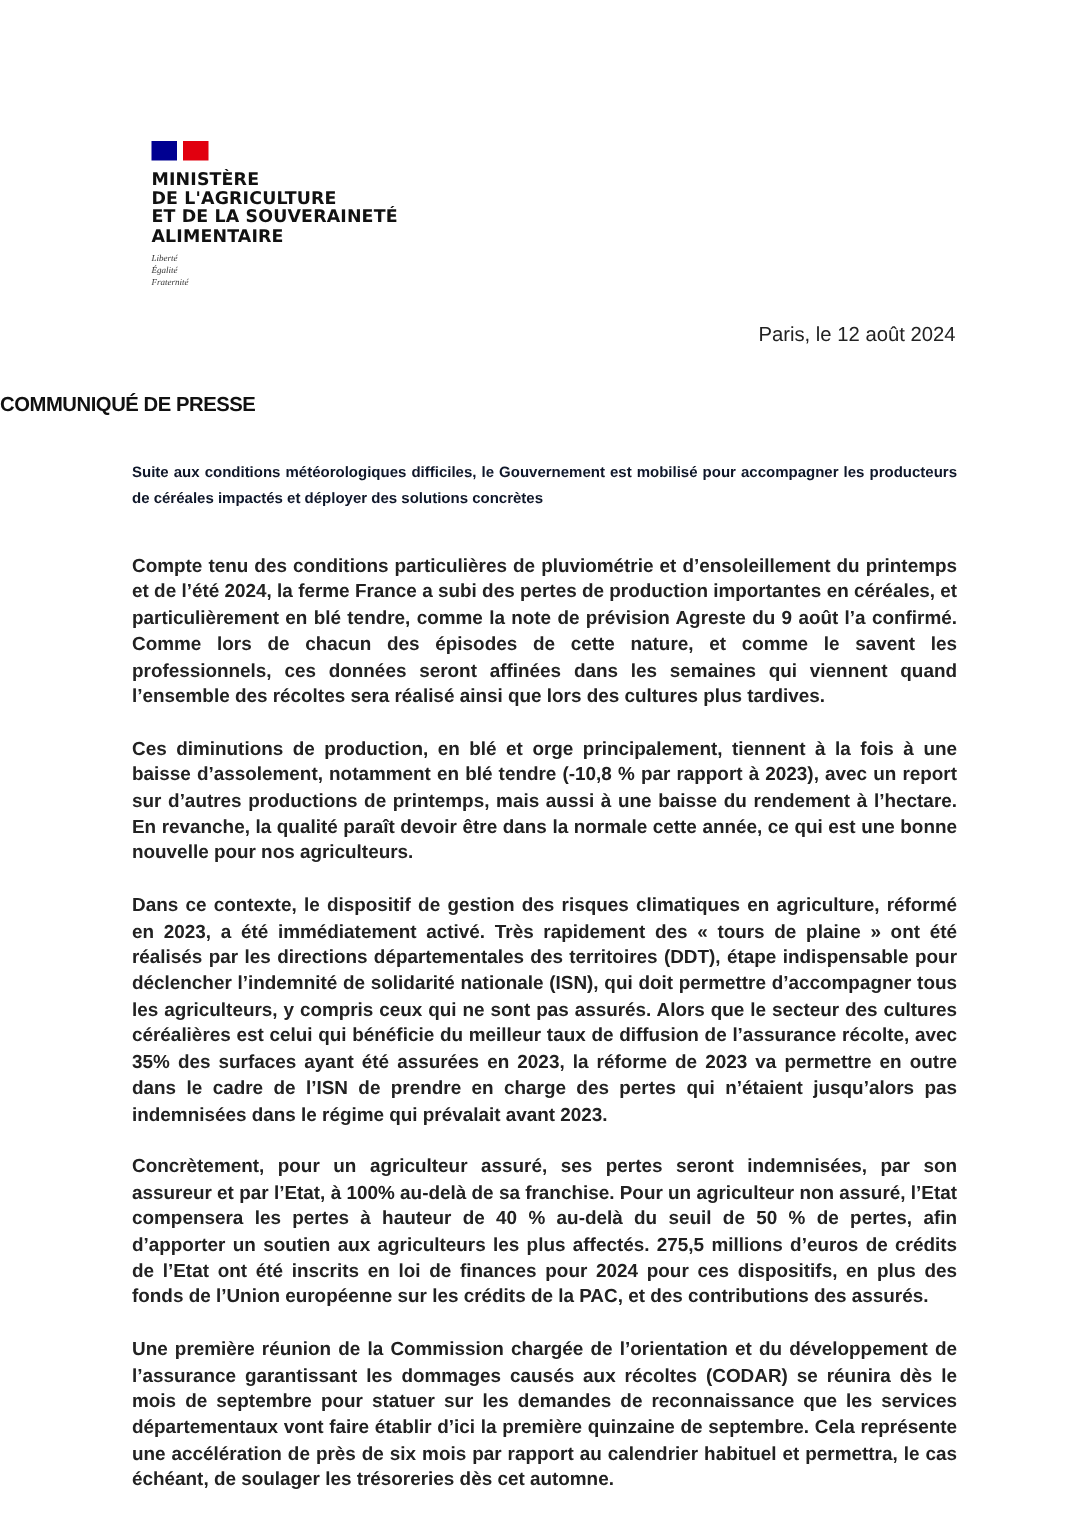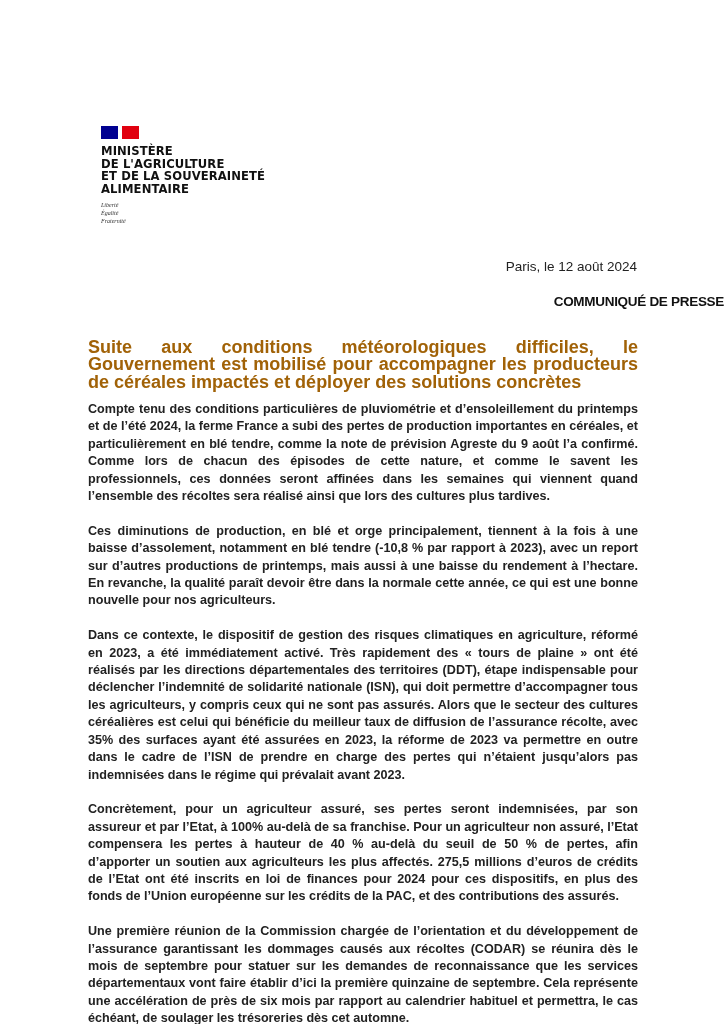--- a/index.html
+++ b/index.html
@@ -1,27 +1,27 @@
 <!DOCTYPE html>
 <html><head>
 <meta charset="utf-8">
 <style>
   html, body { margin:0; padding:0; background:#ffffff; }
   body { width:724px; height:1024px; position:relative; overflow:hidden; font-family:"Liberation Sans", sans-serif; color:#1a1a1a; }
-  .page { position:absolute; left:0; top:0; width:724px; height:950px; background:#fff;margin-top:32px; }
+  .page { position:absolute; left:0; top:0; width:724px; height:950px; background:#fff; }
   .logo { position:absolute; left:101px; top:94px; }
   .flag { display:flex; width:38px; height:13px; }
   .flag .blue { width:17px; background:#000091; }
   .flag .gap { width:4px; background:#fff; }
   .flag .red { width:17px; background:#e1000f; }
   .ministry { margin-top:6px; font-family:"DejaVu Sans", sans-serif; font-weight:bold; font-size:11.6px; line-height:12.6px; color:#111; letter-spacing:0.1px; }
   .devise { margin-top:6px; font-family:"Liberation Serif", serif; font-style:italic; font-size:6px; line-height:8px; color:#333; }
-  .date { position:absolute; right:87px; top:227px; font-size:13.5px; color:#222; }
-  .title { position:absolute; left:0; width:724px; top:262px; text-align:right; font-weight:bold; font-size:13.5px; letter-spacing:-0.3px; color:#111; }
-  .subtitle { position:absolute; left:88px; width:550px; top:307px; font-weight:bold; font-size:18px; line-height:17.3px; text-align:justify; color:#a16207; }
+  .date { position:absolute; right:87px; top:215px; font-size:13.5px; color:#222; }
+  .title { position:absolute; left:0; width:724px; top:262px; text-align:left; font-weight:bold; font-size:13.5px; letter-spacing:-0.3px; color:#111; }
+  .subtitle { position:absolute; left:88px; width:550px; top:307px; font-weight:bold; font-size:10px; line-height:17.3px; text-align:justify; color:#0f172a; }
   .body { position:absolute; left:88px; width:550px; top:369px; font-size:12.6px; line-height:17.4px; text-align:justify; color:#222; }
   .body p { margin:0 0 17.4px 0;font-weight:bold; }
 </style>
 </head>
 <body>
 
 <div class="page">
 
   <div class="logo">
     <div class="flag">

